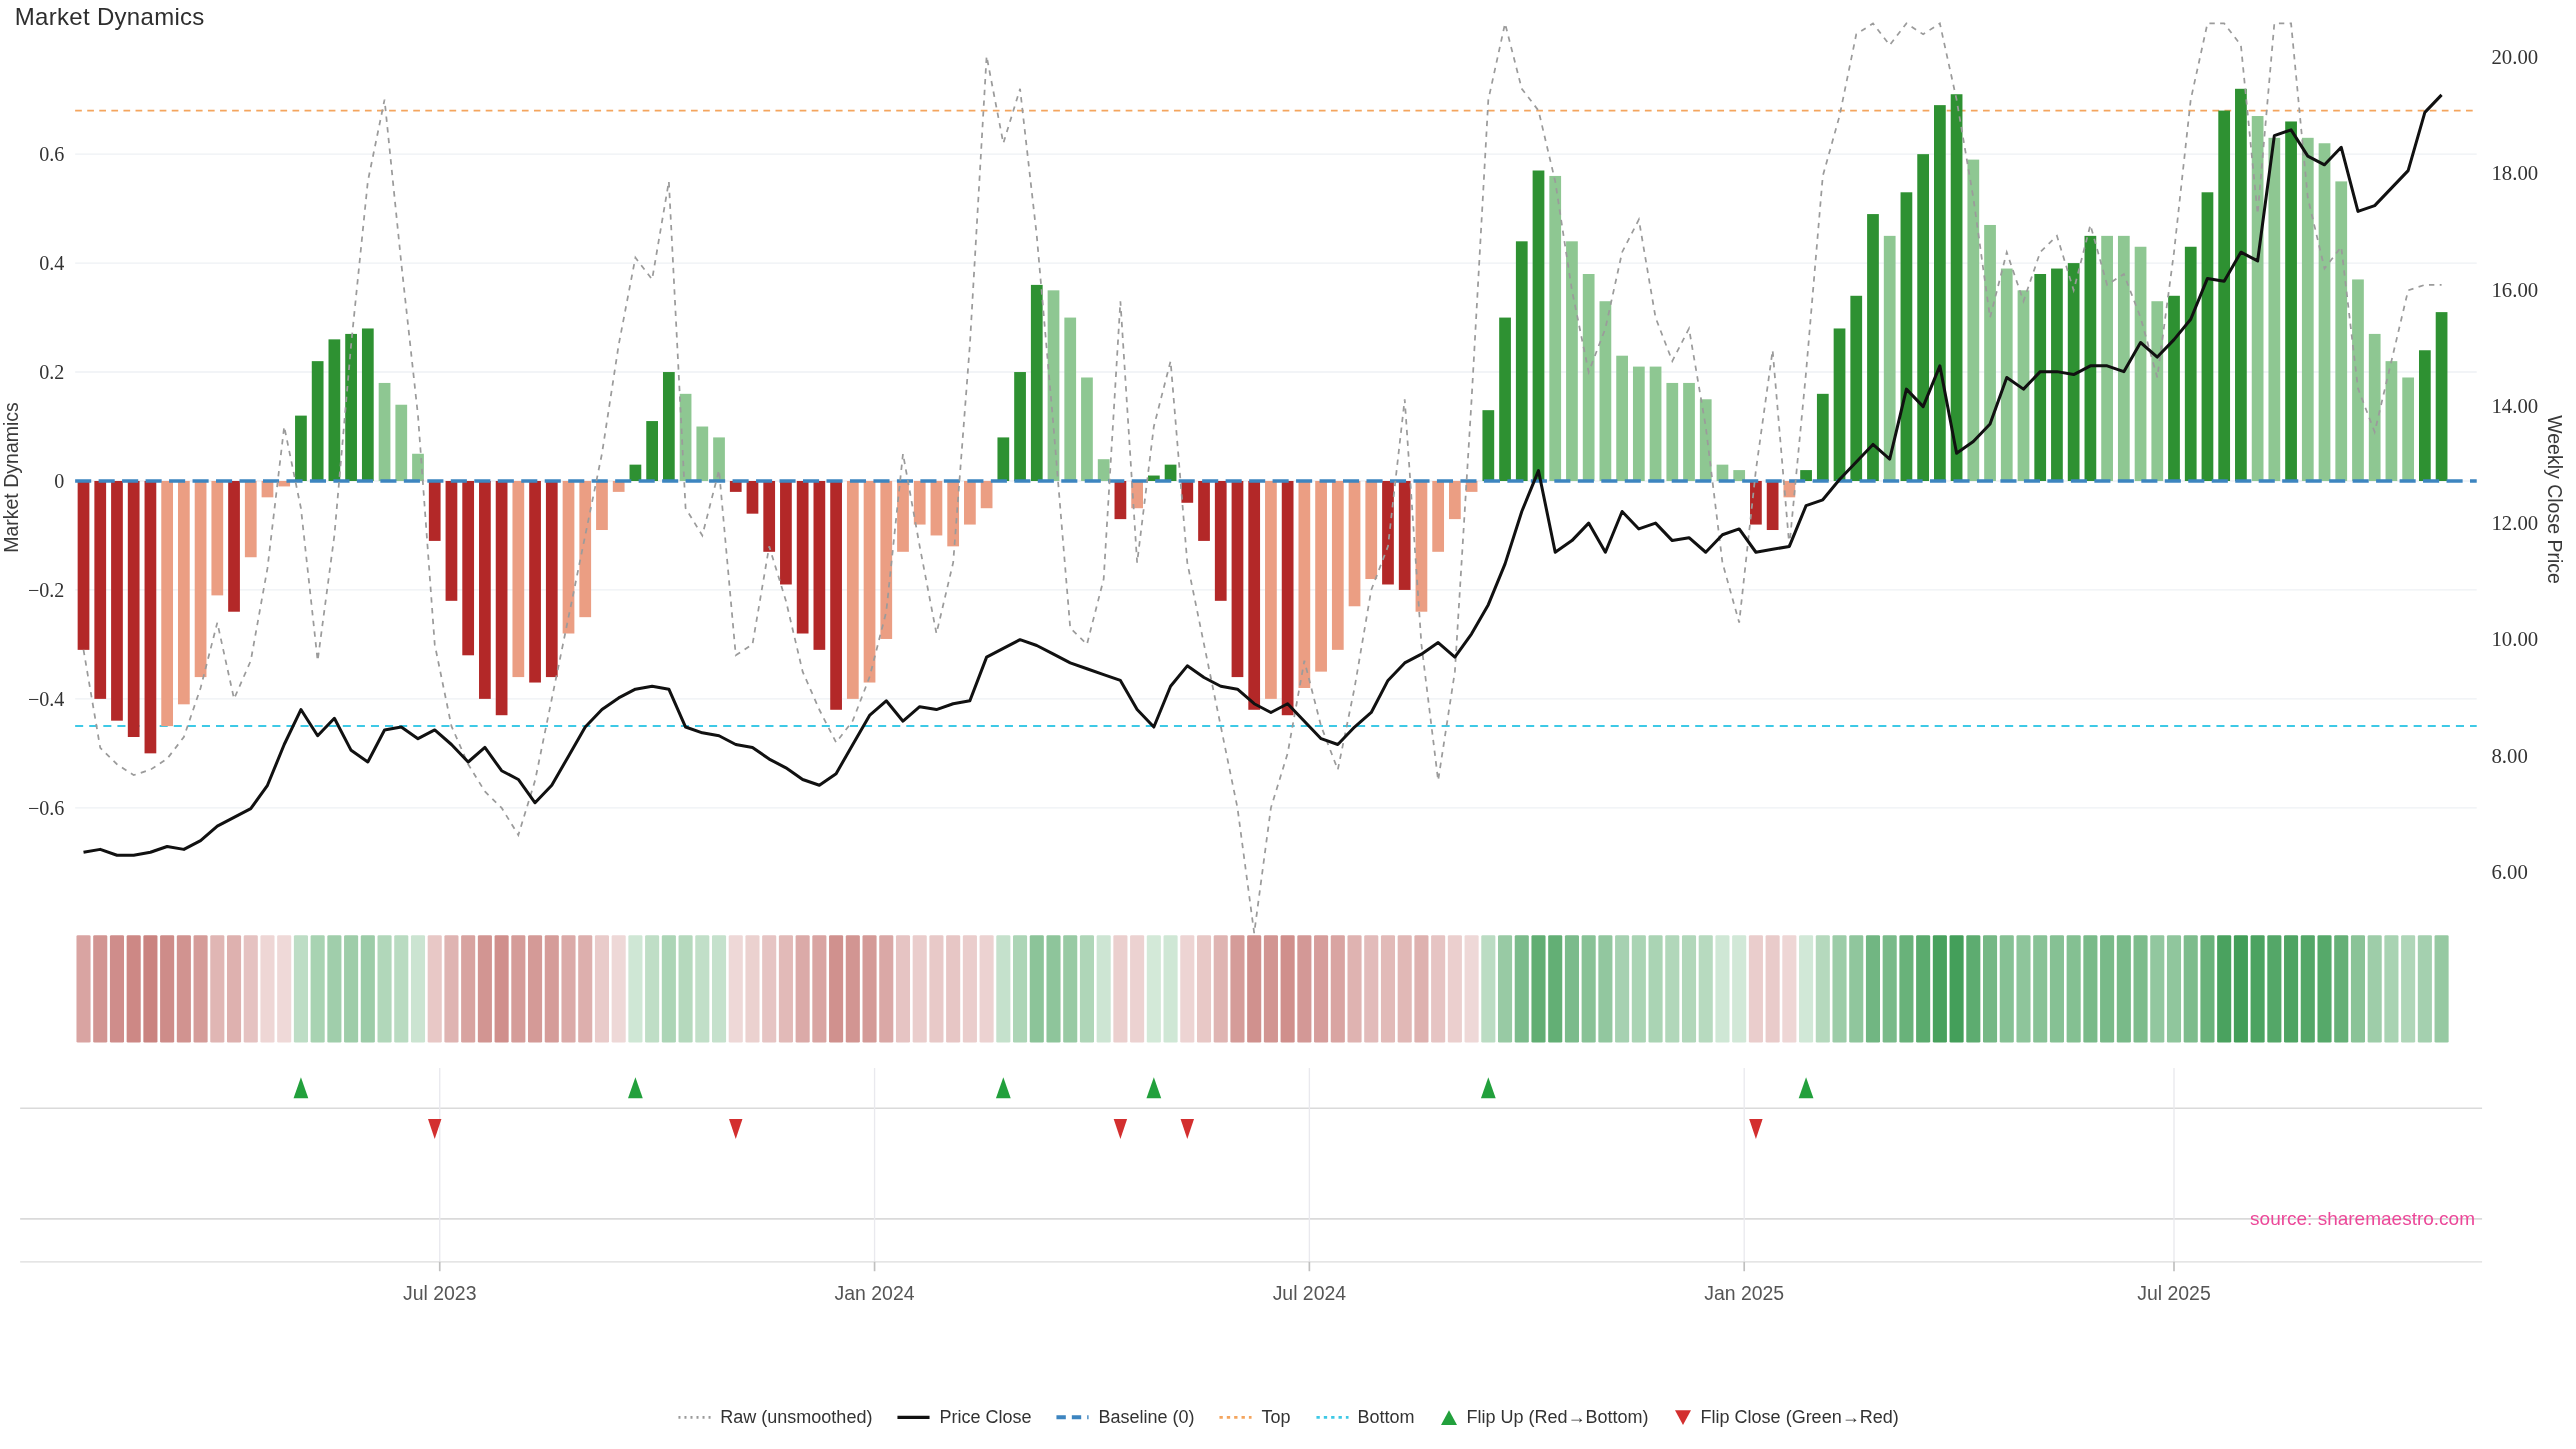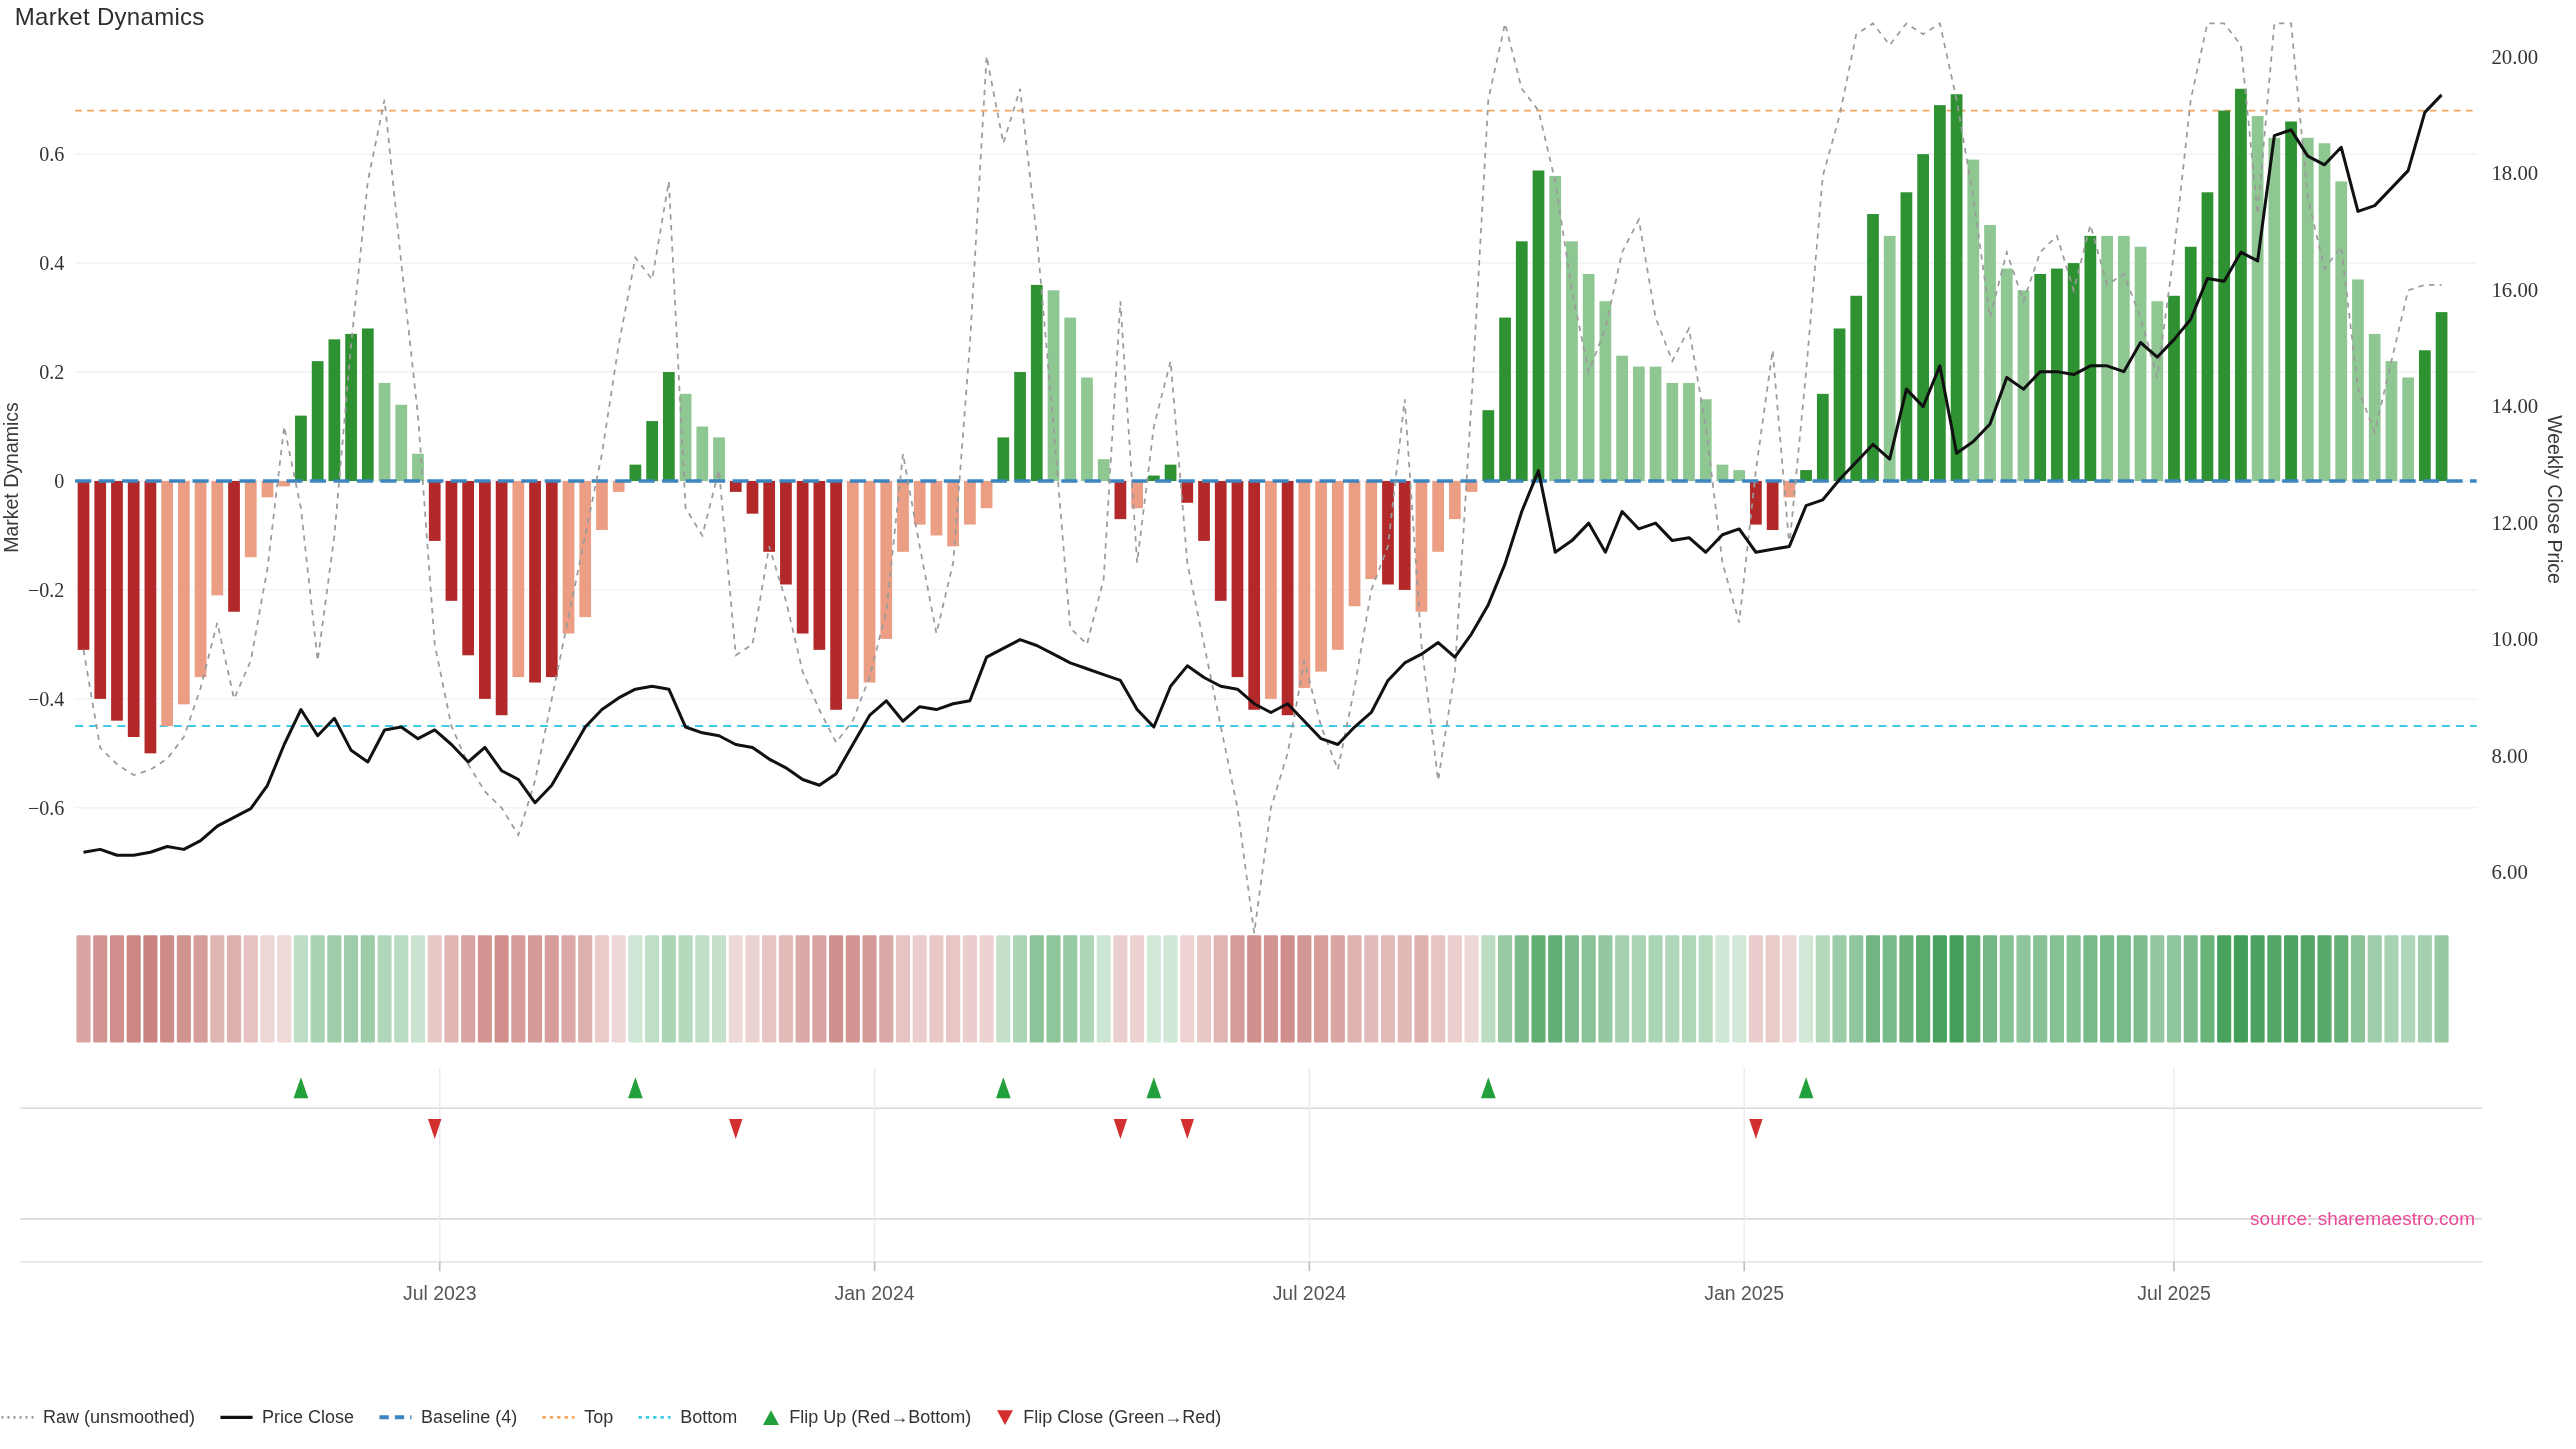--- a/index.html
+++ b/index.html
@@ -4,21 +4,21 @@
 <style>
   html,body{margin:0;padding:0;background:#ffffff;width:2576px;height:1449px;overflow:hidden;
             font-family:"Liberation Sans",sans-serif;}
   .abs{position:absolute;}
   #title{left:14.8px;top:2.7px;font-size:24px;color:#2e2e2e;letter-spacing:0.3px;}
   #ylabel-left{left:-89px;top:466px;width:201px;text-align:center;font-size:19.5px;color:#3a3a3a;
                transform:rotate(-90deg);}
   #ylabel-right{left:2454px;top:488px;width:201px;text-align:center;font-size:19.5px;color:#3a3a3a;
                 transform:rotate(90deg);}
   #source{left:2039px;top:1208px;width:436px;text-align:right;font-size:19px;color:#ec4899;}
-  #legend{left:0;top:1407px;width:2576px;display:flex;justify-content:flex-start;align-items:center;
+  #legend{left:0;top:1407px;width:2576px;display:flex;justify-content:center;align-items:center;
           gap:24px;font-size:18px;color:#333;}
   .leg-item{display:flex;align-items:center;gap:8px;cursor:pointer;}
   svg text{font-family:"Liberation Serif",serif;}
   svg text.sans{font-family:"Liberation Sans",sans-serif;}
 </style>
 </head>
 <body>
 
 <svg id="chart" class="abs" width="2576" height="1449" viewBox="0 0 3840 2160" style="left:0;top:0">
     <line x1="112" y1="229.8" x2="3692" y2="229.8" stroke="#eef1f4" stroke-width="2"></line>
@@ -378,21 +378,21 @@
   <div class="leg-item">
     <svg width="35" height="6.7" viewBox="0 0 52 10">
       <line x1="2" y1="5" x2="50" y2="5" stroke="#111" stroke-width="5"></line>
       </svg>
     <span>Price Close</span>
   </div>
   <div class="leg-item">
     <svg width="35" height="6.7" viewBox="0 0 52 10">
       <line x1="2" y1="5" x2="50" y2="5" stroke="#3d85c0" stroke-width="6" stroke-dasharray="14 9"></line>
       </svg>
-    <span>Baseline (4)</span>
+    <span>Baseline (0)</span>
   </div>
   <div class="leg-item">
     <svg width="35" height="6.7" viewBox="0 0 52 10">
       <line x1="2" y1="5" x2="50" y2="5" stroke="#f4a55e" stroke-width="4" stroke-dasharray="5 6"></line>
       </svg>
     <span>Top</span>
   </div>
   <div class="leg-item">
     <svg width="35" height="6.7" viewBox="0 0 52 10">
       <line x1="2" y1="5" x2="50" y2="5" stroke="#3ec9e6" stroke-width="4" stroke-dasharray="5 6"></line>

